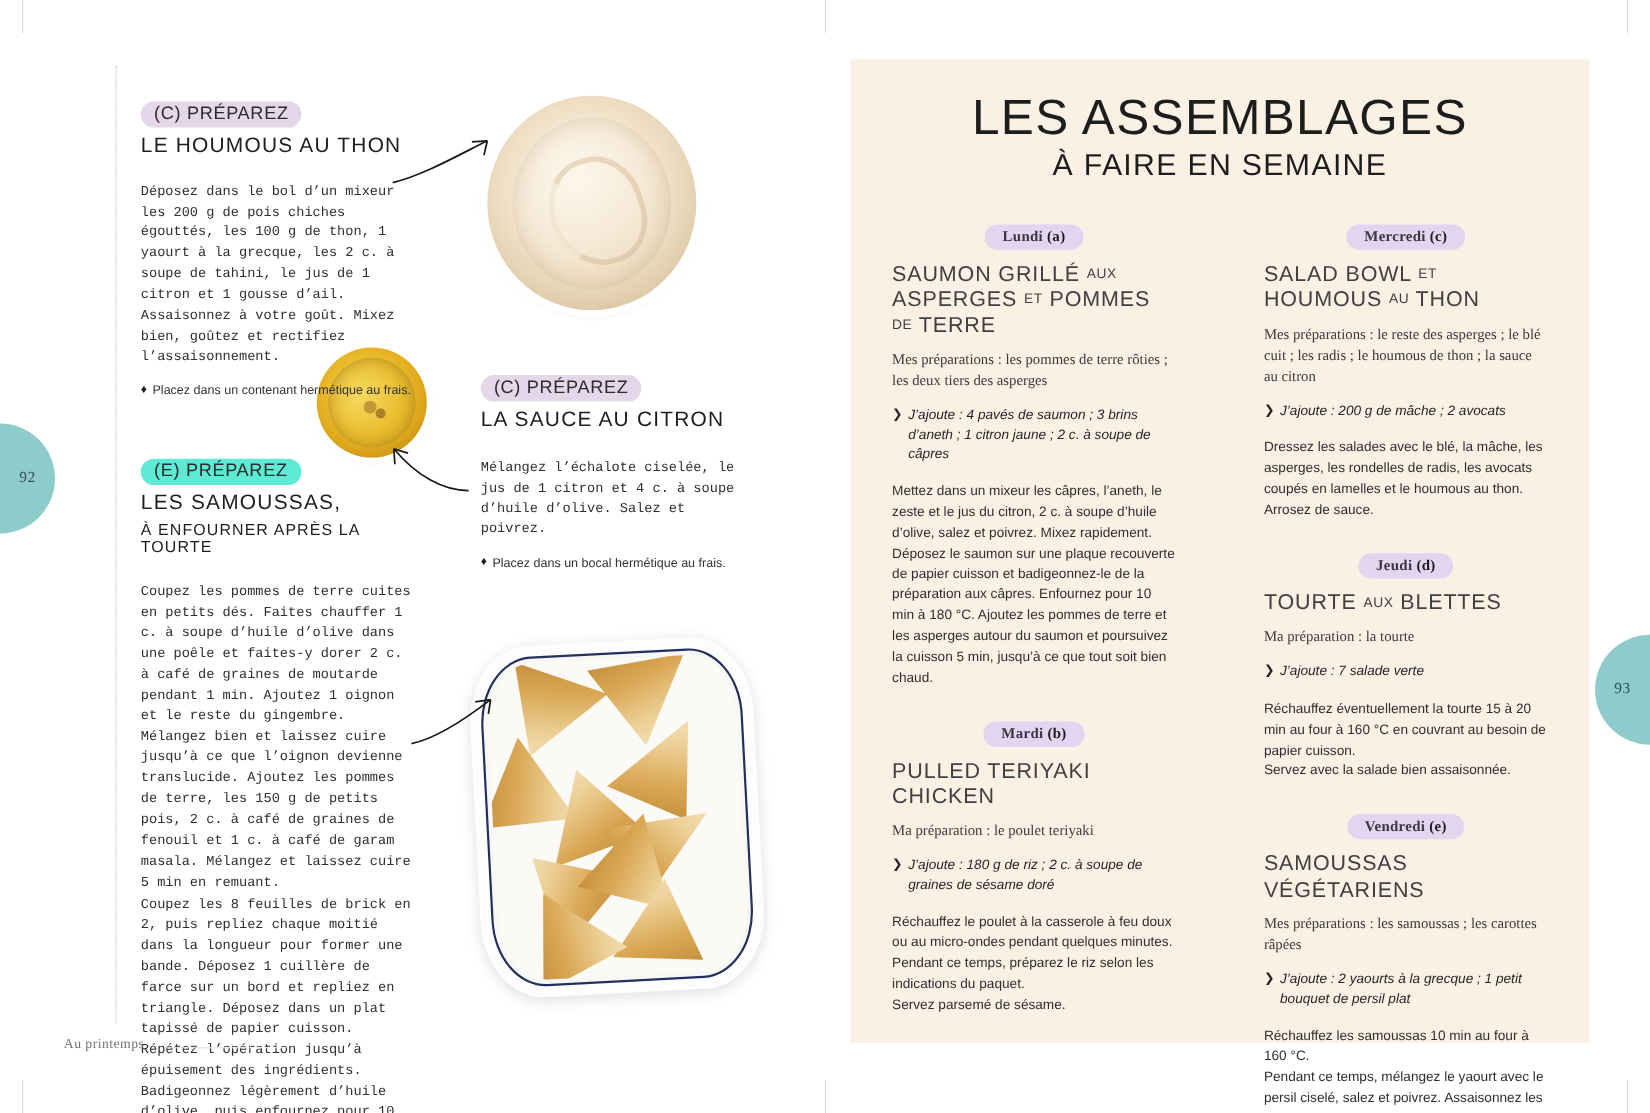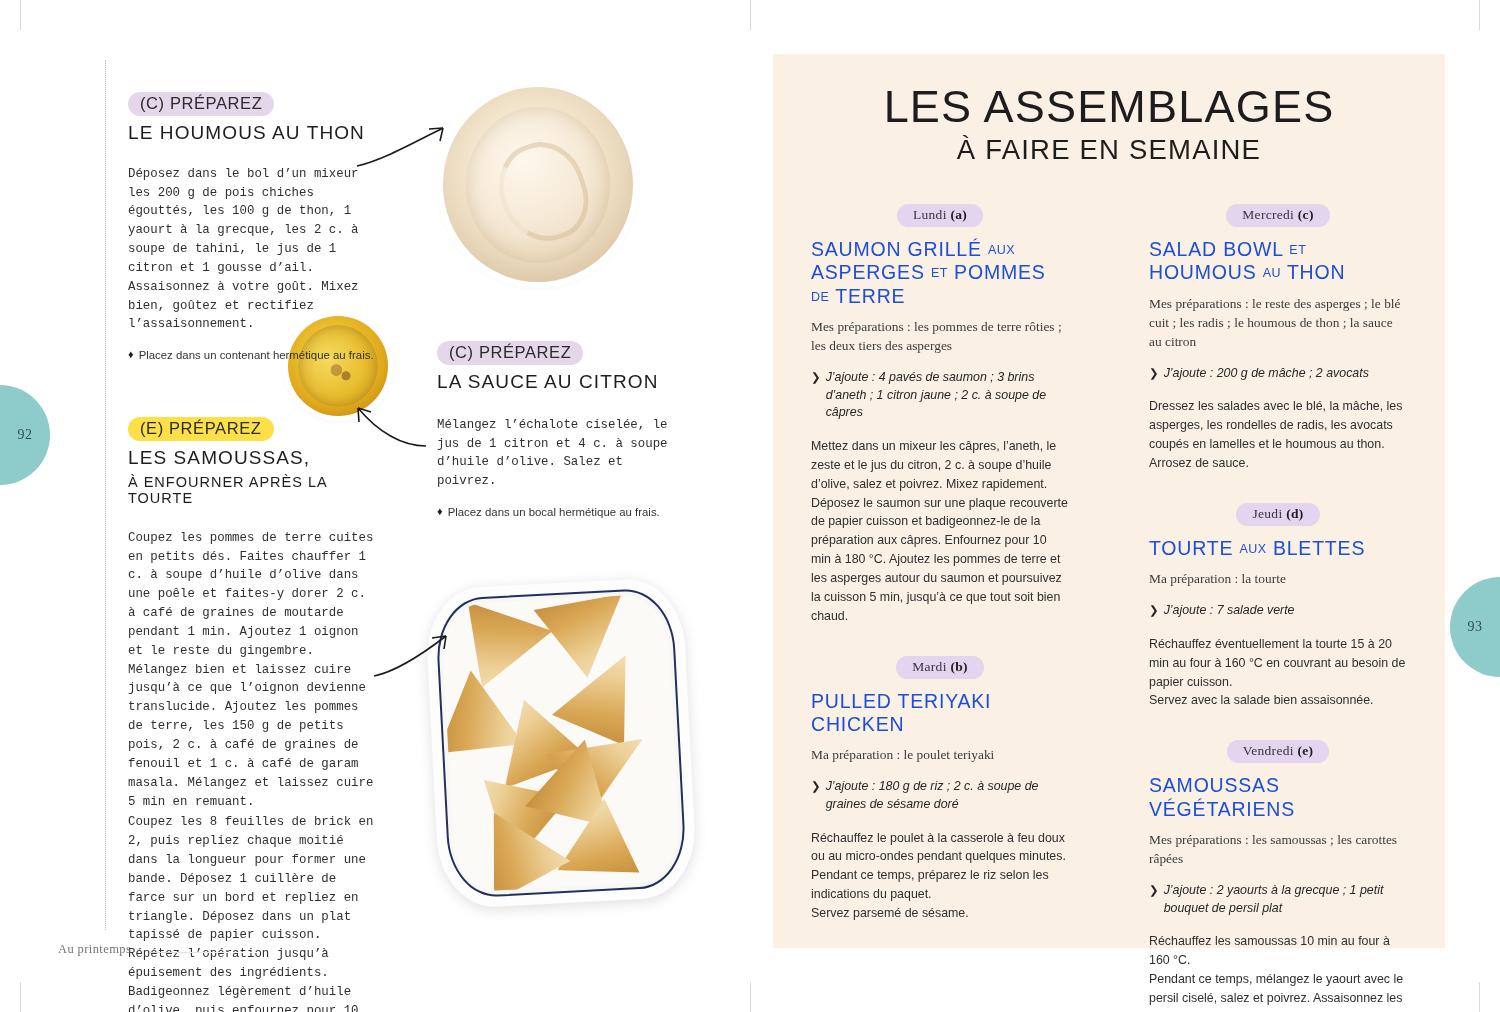--- a/index.html
+++ b/index.html
@@ -232,27 +232,28 @@
   .day-pill-row { text-align: center; margin-bottom: 11px; }
   .day-pill {
     display: inline-block;
     background: #e3d4ef;
     border-radius: 13px;
     padding: 3px 16px 4px 16px;
     font-family: "Liberation Serif", serif;
     font-size: 13.5px;
     color: #3a3540;
     letter-spacing: 0.3px;
+    font-weight: bold;
   }
   .day-pill b { font-family: "Liberation Serif", serif; color:#1c1c1c; }
 
   .recipe-title {
     font-size: 19.5px;
     letter-spacing: 0.8px;
-    color: #1d4ed8;
+    color: #404040;
     line-height: 1.2;
     margin: 0 0 9px 0;
     font-weight: 400;
   }
   .recipe-title .sm { font-size: 12.5px; letter-spacing: 0.5px; vertical-align: 2.5px; }
 
   .prep {
     font-family: "Liberation Serif", serif;
     font-size: 13.4px;
     line-height: 1.42;
@@ -347,21 +348,21 @@
       <div class="sec-title">LA SAUCE AU CITRON</div>
       <div style="height:22px"></div>
       <p class="body-text">Mélangez l’échalote ciselée, le jus de 1 citron et 4 c. à soupe d’huile d’olive. Salez et poivrez.</p>
       <div class="tip">
         <span class="drop">♦</span>
         <span>Placez dans un bocal hermétique au frais.</span>
       </div>
     </div>
 
     <div class="blk" id="blk-samous">
-      <div class="pill lav" style="background: #fde047;">(E) PRÉPAREZ</div>
+      <div class="pill lav" style="background: #5eead4;">(E) PRÉPAREZ</div>
       <div class="sec-title">LES SAMOUSSAS,</div>
       <div class="sec-subtitle">À ENFOURNER APRÈS LA TOURTE</div>
       <div style="height:23px"></div>
       <p class="body-text">Coupez les pommes de terre cuites en petits dés. Faites chauffer 1 c. à soupe d’huile d’olive dans une poêle et faites-y dorer 2 c. à café de graines de moutarde pendant 1 min. Ajoutez 1 oignon et le reste du gingembre. Mélangez bien et laissez cuire jusqu’à ce que l’oignon devienne translucide. Ajoutez les pommes de terre, les 150 g de petits pois, 2 c. à café de graines de fenouil et 1 c. à café de garam masala. Mélangez et laissez cuire 5 min en remuant.</p>
       <p class="body-text">Coupez les 8 feuilles de brick en 2, puis repliez chaque moitié dans la longueur pour former une bande. Déposez 1 cuillère de farce sur un bord et repliez en triangle. Déposez dans un plat tapissé de papier cuisson. Répétez l’opération jusqu’à épuisement des ingrédients. Badigeonnez légèrement d’huile d’olive, puis enfournez pour 10 min à 180 °C, jusqu’à ce que les samoussas commencent à dorer (la cuisson sera terminée en semaine).</p>
       <div class="tip">
         <span class="drop">♦</span>
         <span>Laissez refroidir, puis placez dans un contenant hermétique au frais.</span>
       </div>
     </div>

